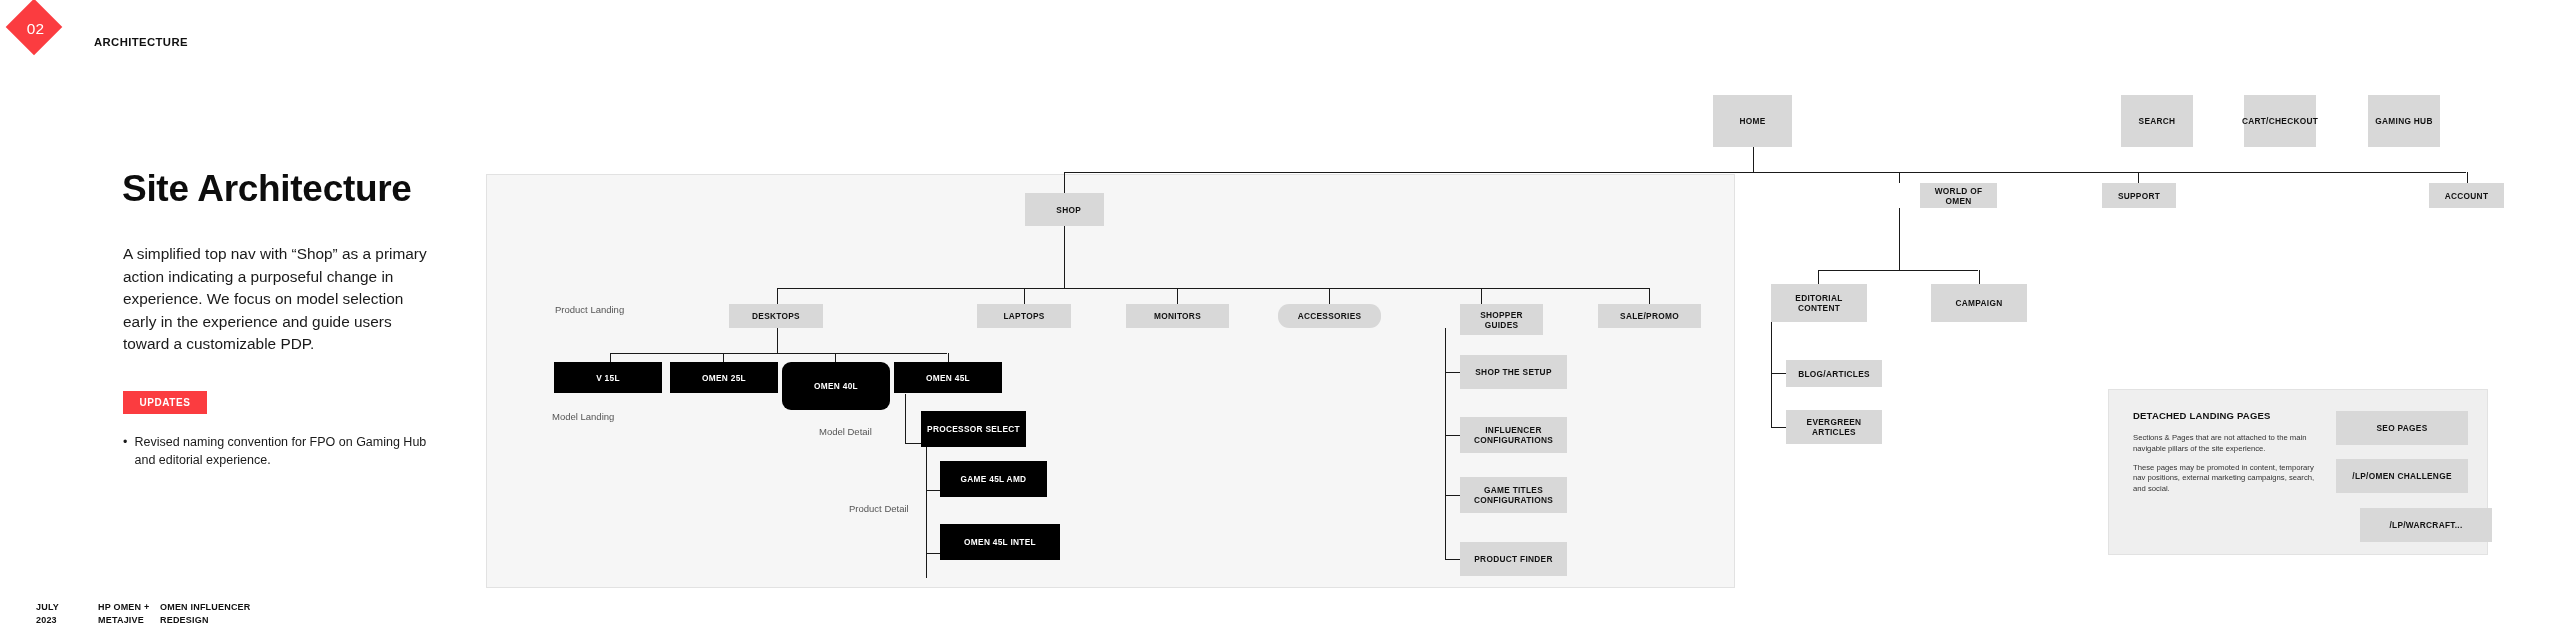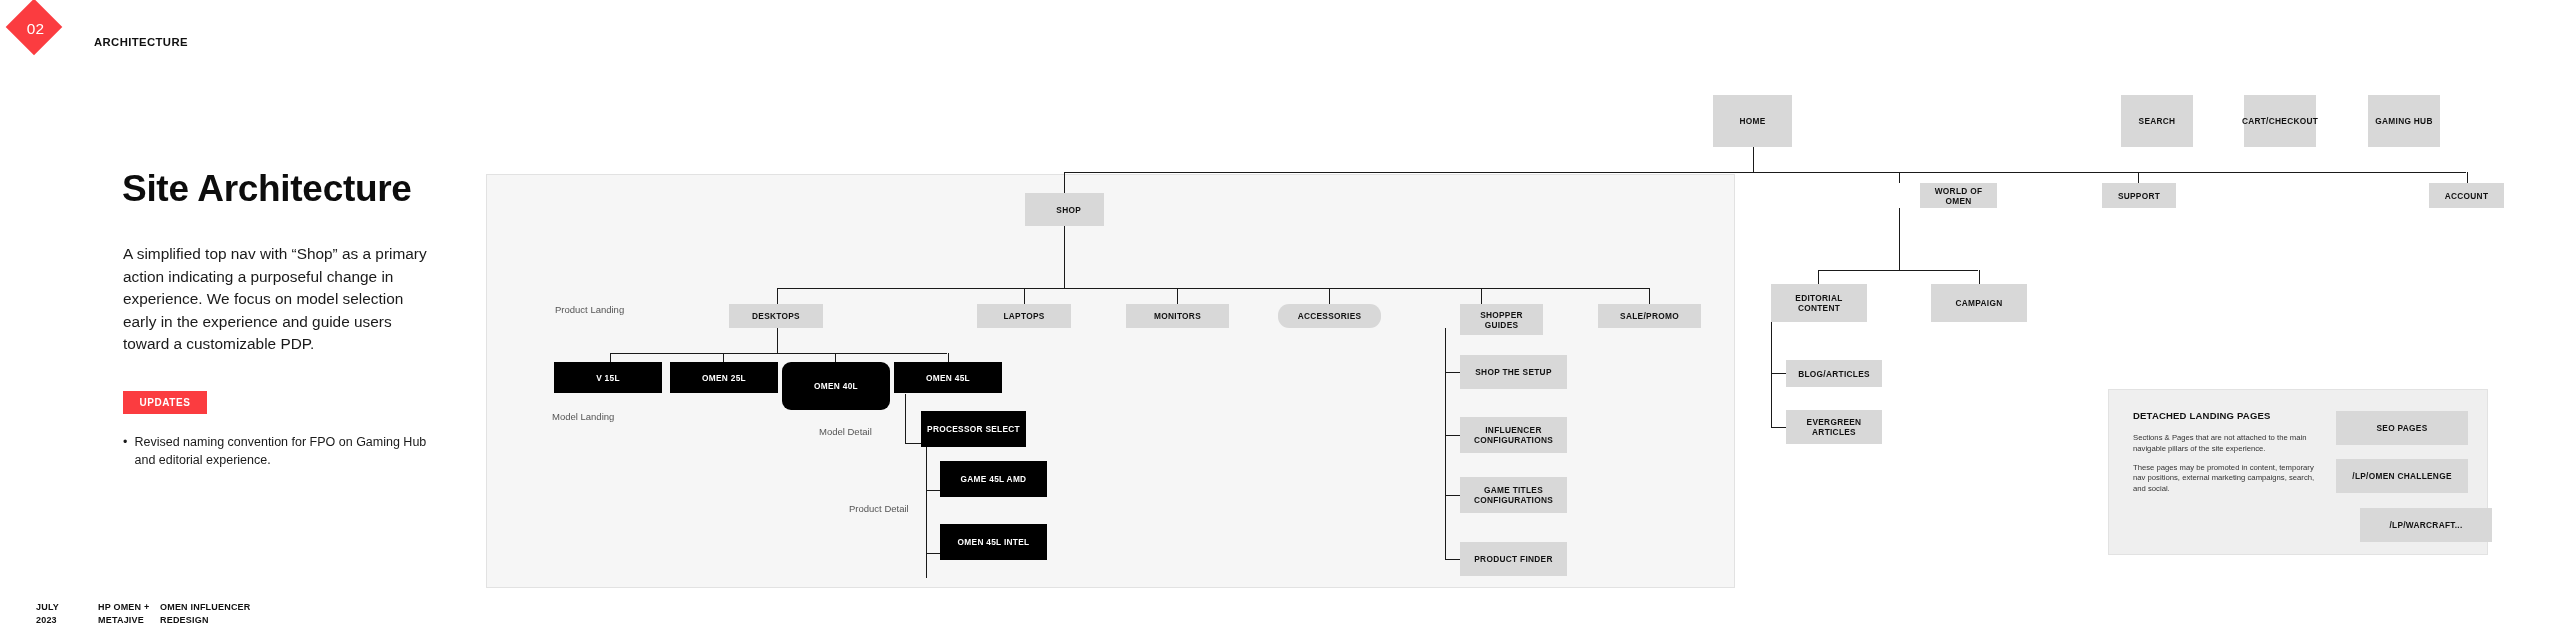--- a/index.html
+++ b/index.html
@@ -205,21 +205,21 @@
 <div class="node gray" style="left:1460px;top:304px;width:83px;height:31px;">SHOPPER GUIDES</div>
 <div class="node gray" style="left:1598px;top:304px;width:103px;height:24px;">SALE/PROMO</div>
 
 <div class="node black" style="left:554px;top:362px;width:108px;height:31px;">V 15L</div>
 <div class="node black" style="left:670px;top:362px;width:108px;height:31px;">OMEN 25L</div>
 <div class="node black" style="left:782px;top:362px;width:108px;height:48px;border-radius:9px;">OMEN 40L</div>
 <div class="node black" style="left:894px;top:362px;width:108px;height:31px;">OMEN 45L</div>
 
 <div class="node black" style="left:921px;top:411px;width:105px;height:36px;">PROCESSOR SELECT</div>
 <div class="node black" style="left:940px;top:461px;width:107px;height:36px;">GAME 45L AMD</div>
-<div class="node black" style="left:940px;top:524px;width:107px;height:36px;">OMEN 45L INTEL</div>
+<div class="node black" style="left:940px;top:524px;width:120px;height:36px;">OMEN 45L INTEL</div>
 
 <div class="node gray" style="left:1460px;top:355px;width:107px;height:34px;">SHOP THE SETUP</div>
 <div class="node gray" style="left:1460px;top:417px;width:107px;height:36px;">INFLUENCER CONFIGURATIONS</div>
 <div class="node gray" style="left:1460px;top:477px;width:107px;height:36px;">GAME TITLES CONFIGURATIONS</div>
 <div class="node gray" style="left:1460px;top:542px;width:107px;height:34px;">PRODUCT FINDER</div>
 
 <div class="node gray" style="left:1771px;top:284px;width:96px;height:38px;">EDITORIAL CONTENT</div>
 <div class="node gray" style="left:1931px;top:284px;width:96px;height:38px;">CAMPAIGN</div>
 <div class="node gray" style="left:1786px;top:360px;width:96px;height:27px;">BLOG/ARTICLES</div>
 <div class="node gray" style="left:1786px;top:410px;width:96px;height:34px;">EVERGREEN ARTICLES</div>

